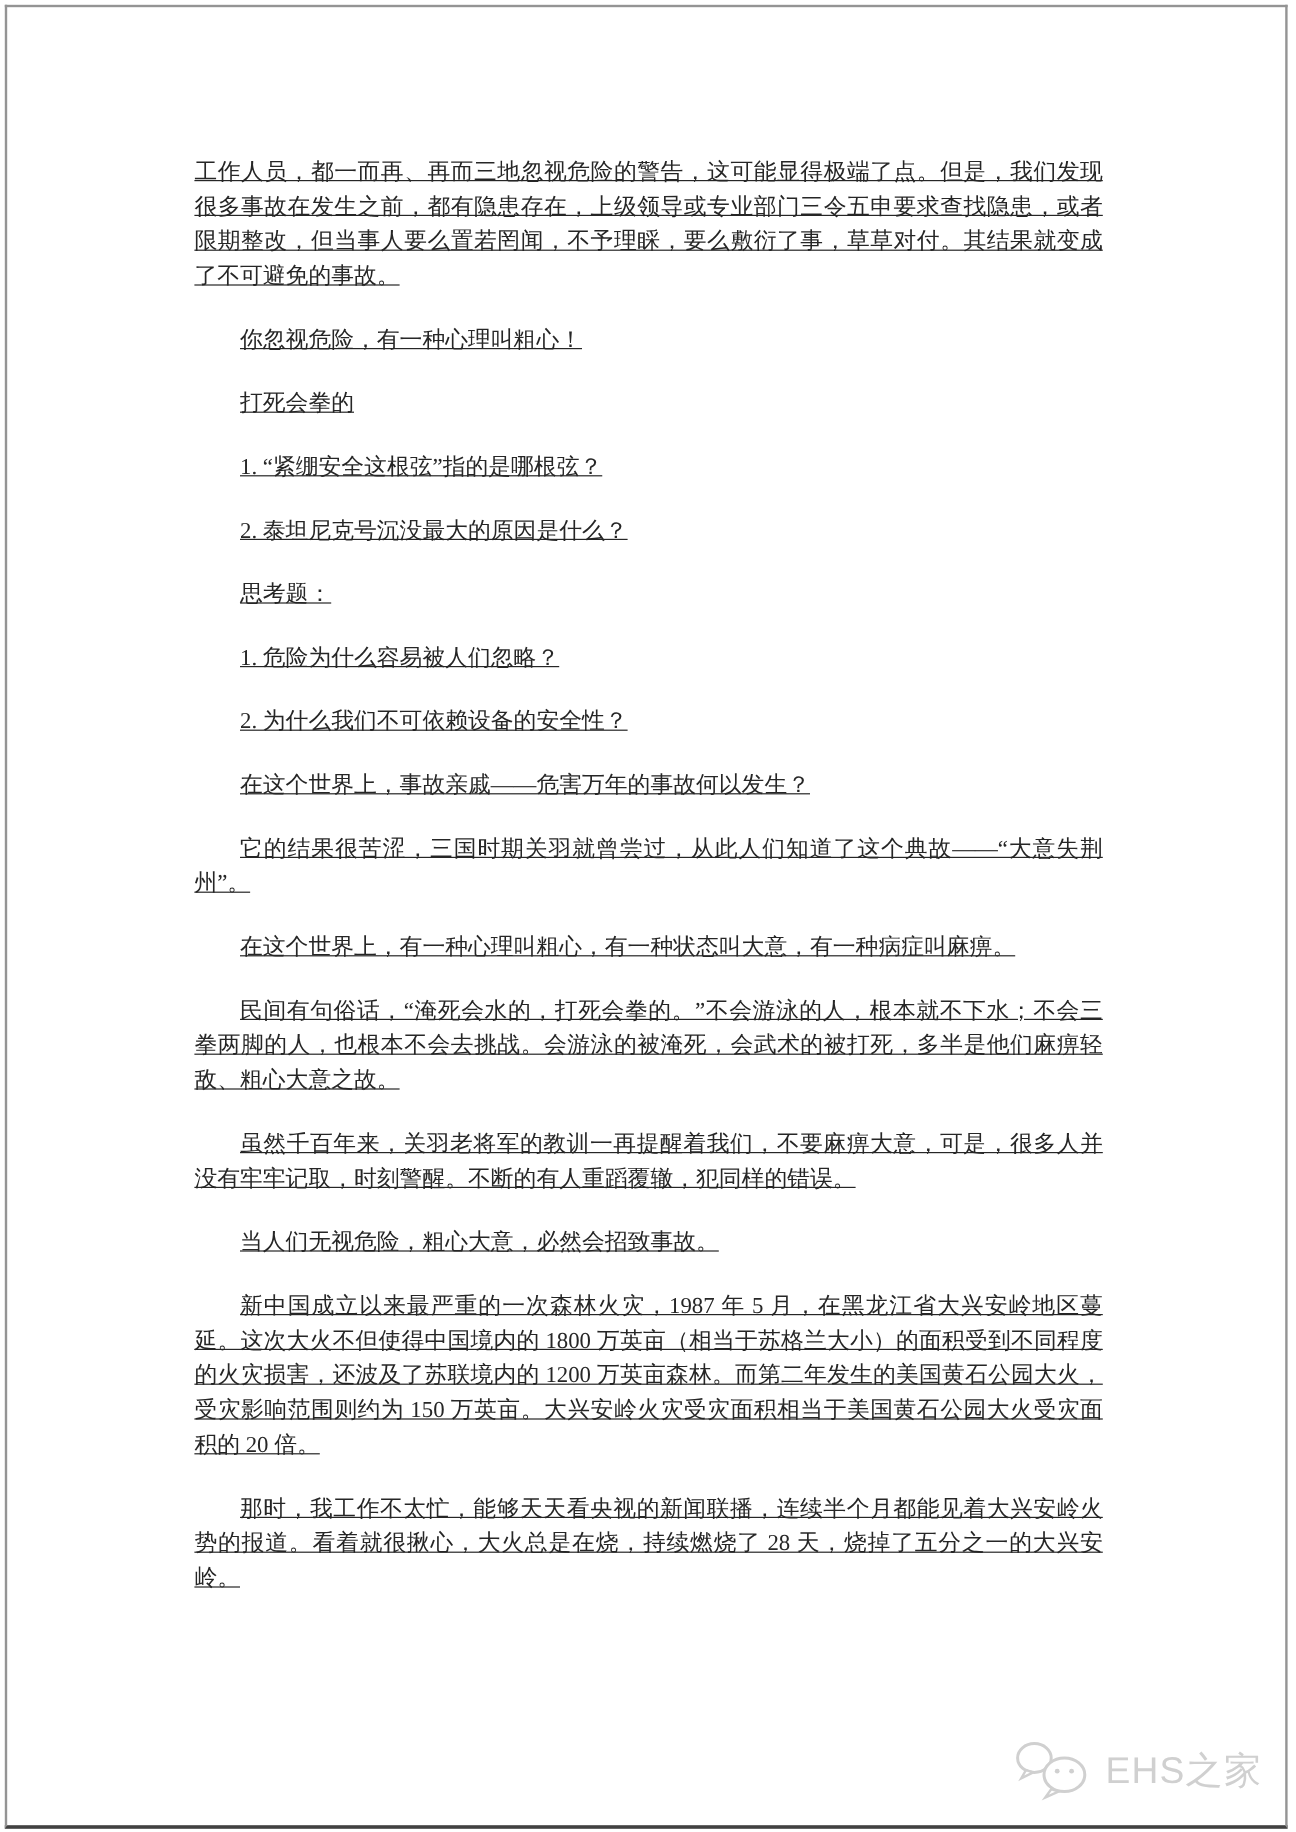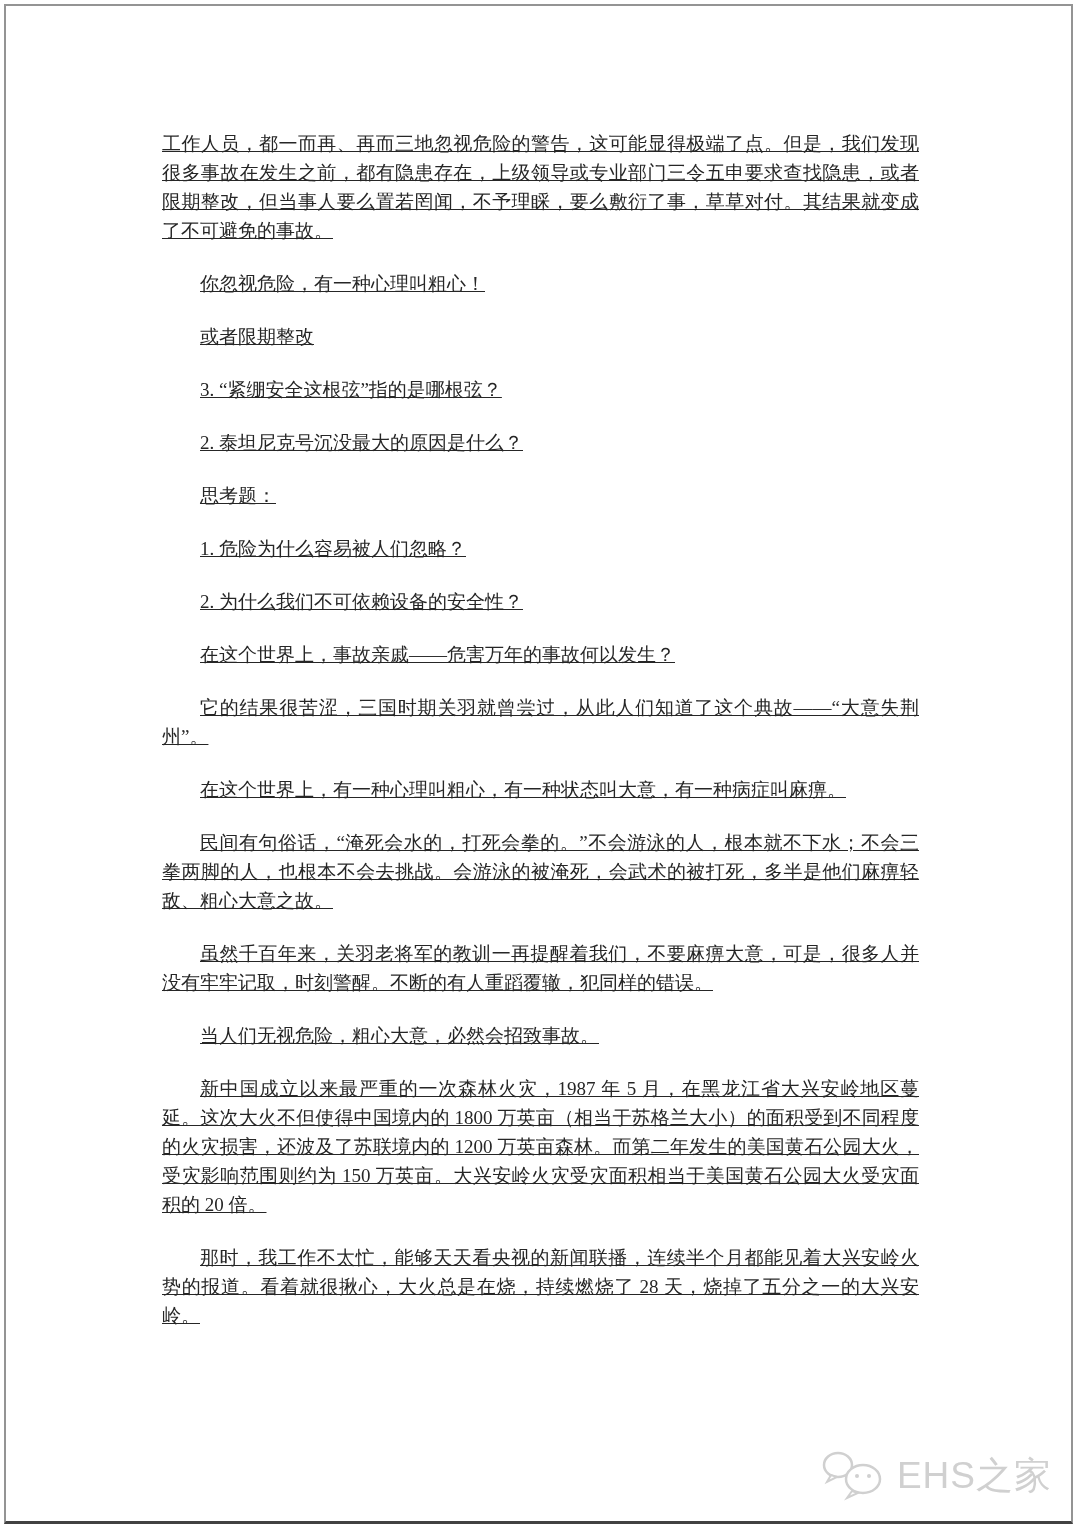--- a/index.html
+++ b/index.html
@@ -34,36 +34,36 @@
     position: absolute;
     right: 28px;
     bottom: 24px;
     display: flex;
     align-items: center;
     gap: 6px;
   }
   .wm-icon { display: inline-block; line-height: 0; }
   .wm-text {
     font-family: "Liberation Sans", "DejaVu Sans", sans-serif;
-    font-size: 37px;
+    font-size: 31px;
     letter-spacing: 1px;
     color: #d0d0d0;
     text-shadow: 1px 1px 0 #ffffff;
   }
 </style>
 </head>
 <body>
 
 <div class="page-frame"></div>
 
 <div class="doc-body">
     <p>工作人员，都一而再、再而三地忽视危险的警告，这可能显得极端了点。但是，我们发现很多事故在发生之前，都有隐患存在，上级领导或专业部门三令五申要求查找隐患，或者限期整改，但当事人要么置若罔闻，不予理睬，要么敷衍了事，草草对付。其结果就变成了不可避免的事故。</p>
     <p class="indent">你忽视危险，有一种心理叫粗心！</p>
-    <p class="indent">或者限期整改</p>
-    <p class="indent">3. “紧绷安全这根弦”指的是哪根弦？</p>
+    <p class="indent">打死会拳的</p>
+    <p class="indent">1. “紧绷安全这根弦”指的是哪根弦？</p>
     <p class="indent">2. 泰坦尼克号沉没最大的原因是什么？</p>
     <p class="indent">思考题：</p>
     <p class="indent">1. 危险为什么容易被人们忽略？</p>
     <p class="indent">2. 为什么我们不可依赖设备的安全性？</p>
     <p class="indent">在这个世界上，事故亲戚——危害万年的事故何以发生？</p>
     <p class="indent">它的结果很苦涩，三国时期关羽就曾尝过，从此人们知道了这个典故——“大意失荆州”。</p>
     <p class="indent">在这个世界上，有一种心理叫粗心，有一种状态叫大意，有一种病症叫麻痹。</p>
     <p class="indent">民间有句俗话，“淹死会水的，打死会拳的。”不会游泳的人，根本就不下水；不会三拳两脚的人，也根本不会去挑战。会游泳的被淹死，会武术的被打死，多半是他们麻痹轻敌、粗心大意之故。</p>
     <p class="indent">虽然千百年来，关羽老将军的教训一再提醒着我们，不要麻痹大意，可是，很多人并没有牢牢记取，时刻警醒。不断的有人重蹈覆辙，犯同样的错误。</p>
     <p class="indent">当人们无视危险，粗心大意，必然会招致事故。</p>

